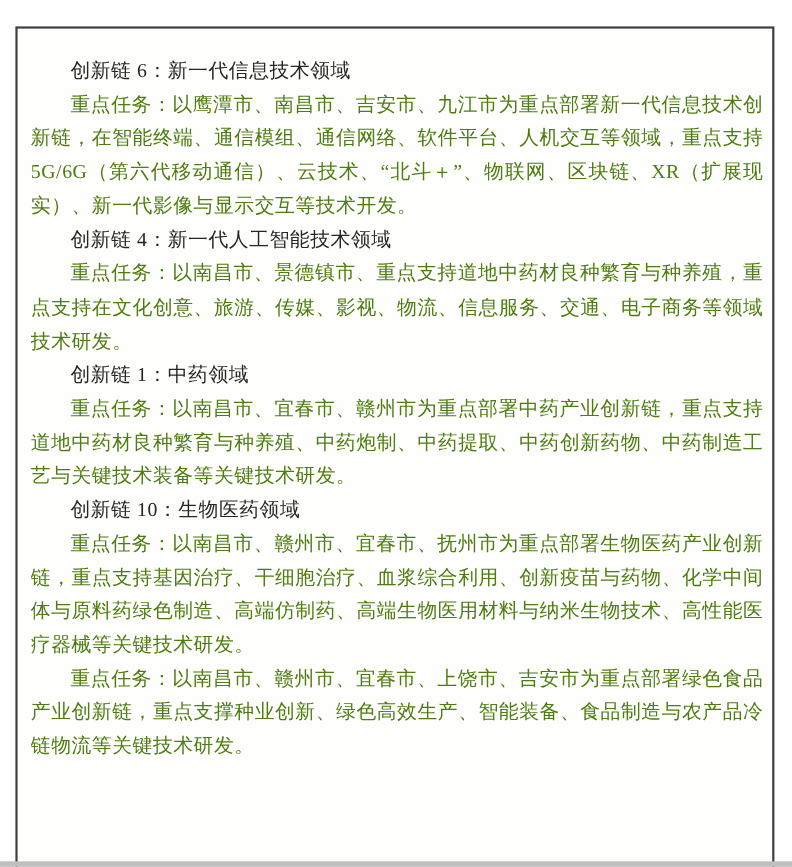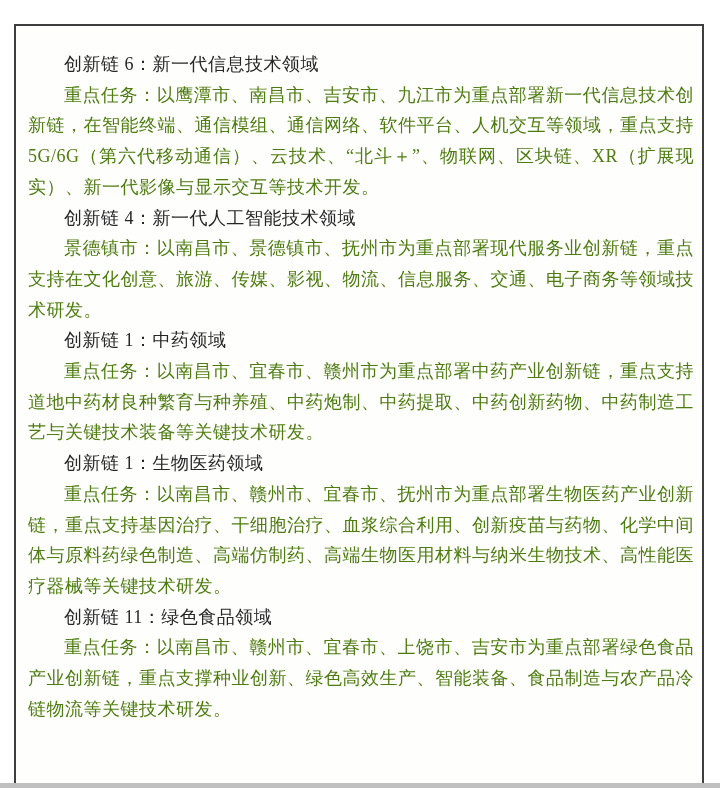--- a/index.html
+++ b/index.html
@@ -55,34 +55,33 @@
     <section>
       <p class="heading">创新链 6：新一代信息技术领域</p>
       <p class="body">重点任务：以鹰潭市、南昌市、吉安市、九江市为重点部署新一代信息技术创新链，在智能终端、通信模组、通信网络、软件平台、人机交互等领域，重点支持5G/6G（第六代移动通信）、云技术、“北斗＋”、物联网、区块链、XR（扩展现实）、新一代影像与显示交互等技术开发。</p>
     </section>
 
     <section>
       <p class="heading">创新链 4：新一代人工智能技术领域</p>
     </section>
 
     <section>
-      <p class="body">景德镇市：以南昌市、景德镇市、抚州市为重点部署现代服务业创新链，重点支持在文化创意、旅游、传媒、影视、物流、信息服务、交通、电子商务等领域技术研发。</p>
+      <p class="body">重点任务：以南昌市、景德镇市、重点支持道地中药材良种繁育与种养殖，重点支持在文化创意、旅游、传媒、影视、物流、信息服务、交通、电子商务等领域技术研发。</p>
     </section>
 
     <section>
       <p class="heading">创新链 1：中药领域</p>
       <p class="body">重点任务：以南昌市、宜春市、赣州市为重点部署中药产业创新链，重点支持道地中药材良种繁育与种养殖、中药炮制、中药提取、中药创新药物、中药制造工艺与关键技术装备等关键技术研发。</p>
     </section>
 
     <section>
-      <p class="heading">创新链 1：生物医药领域</p>
+      <p class="heading">创新链 10：生物医药领域</p>
       <p class="body">重点任务：以南昌市、赣州市、宜春市、抚州市为重点部署生物医药产业创新链，重点支持基因治疗、干细胞治疗、血浆综合利用、创新疫苗与药物、化学中间体与原料药绿色制造、高端仿制药、高端生物医用材料与纳米生物技术、高性能医疗器械等关键技术研发。</p>
     </section>
 
     <section>
-      <p class="heading">创新链 11：绿色食品领域</p>
       <p class="body">重点任务：以南昌市、赣州市、宜春市、上饶市、吉安市为重点部署绿色食品产业创新链，重点支撑种业创新、绿色高效生产、智能装备、食品制造与农产品冷链物流等关键技术研发。</p>
     </section>
 
   </div>
 </div>
 
 <div class="page-edge"></div>
 
 </body></html>

